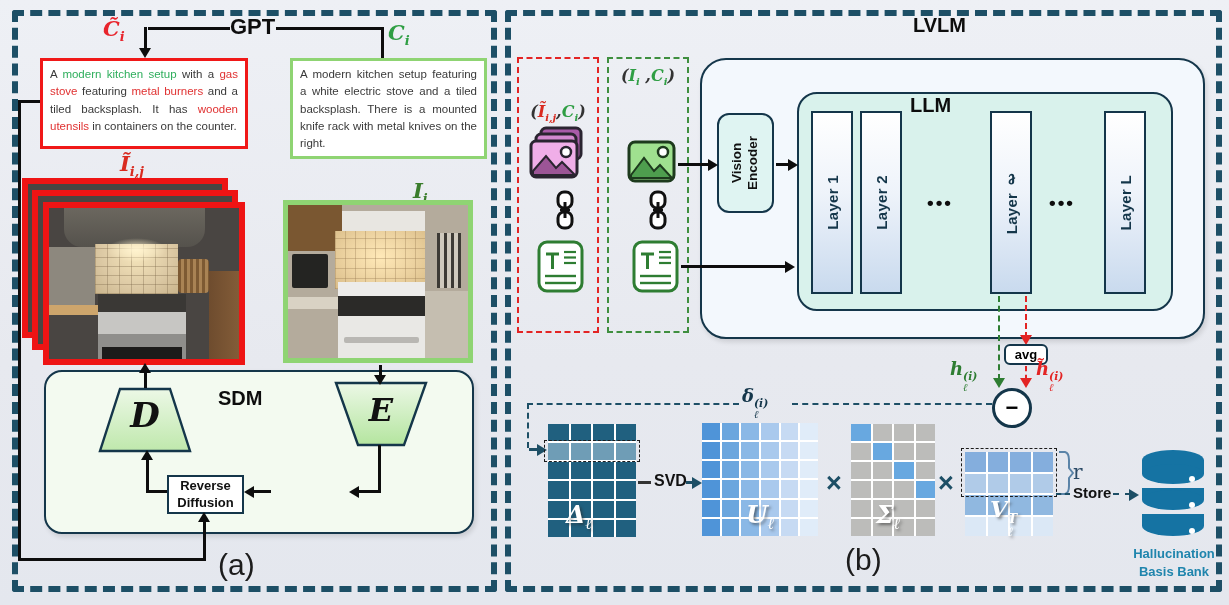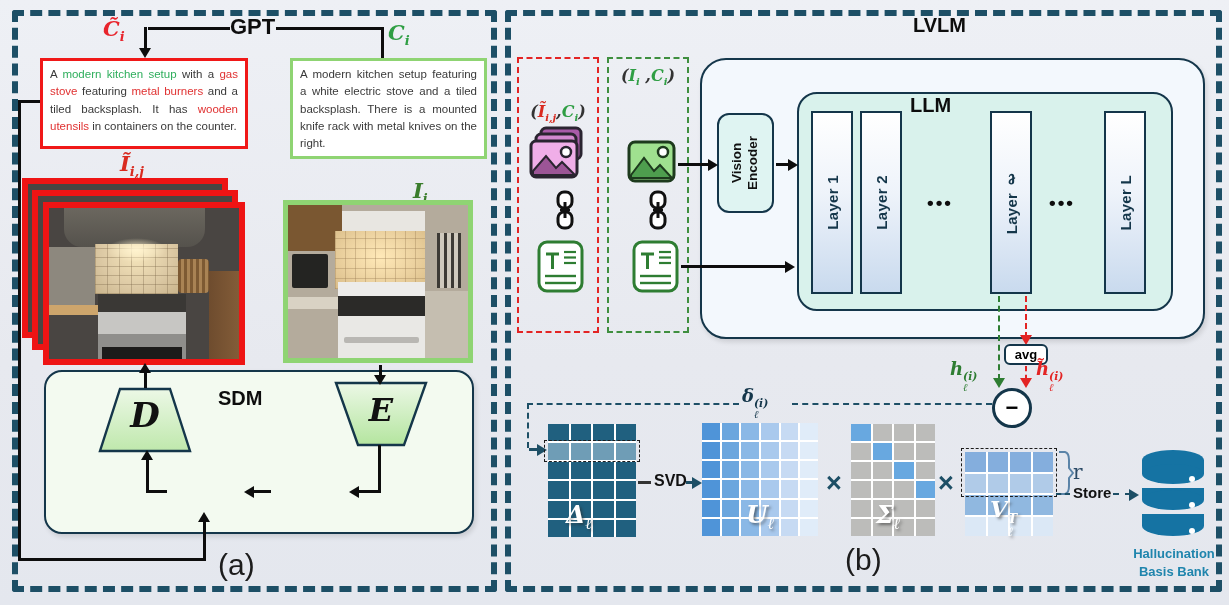--- a/index.html
+++ b/index.html
@@ -117,20 +117,21 @@
           <linearGradient id="gB" x1="0" y1="0" x2="0" y2="1">
             <stop offset="0" stop-color="#ecf8e6"></stop>
             <stop offset="1" stop-color="#b4e59f"></stop>
           </linearGradient>
         </defs>
       <polygon points="2,2 92,2 70,64 24,64" fill="url(#gB)" stroke="#14364a" stroke-width="2.4"></polygon>
     </svg>
     <div class="abs math" style="left:0;top:10px;width:94px;text-align:center;font-size:32px;color:#111;">E</div>
   </div>
 
+  <div class="nbox diff-box" style="left:167px;top:475px;width:77px;height:39px;">Reverse Diffusion</div>
 
   <div class="vl" style="left:378px;top:445px;height:48px;"></div>
   <div class="hl" style="left:355px;top:490px;width:26px;"></div>
   <div class="ah left" style="left:349px;top:486px;"></div>
   <div class="hl" style="left:250px;top:490px;width:21px;"></div>
   <div class="ah left" style="left:244px;top:486px;"></div>
   <div class="hl" style="left:146px;top:490px;width:21px;"></div>
   <div class="vl" style="left:146px;top:458px;height:35px;"></div>
   <div class="ah up" style="left:141px;top:450px;"></div>
 

